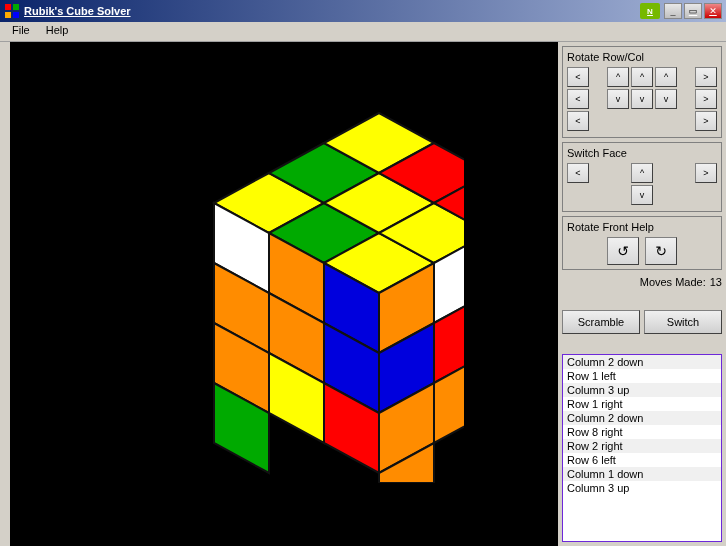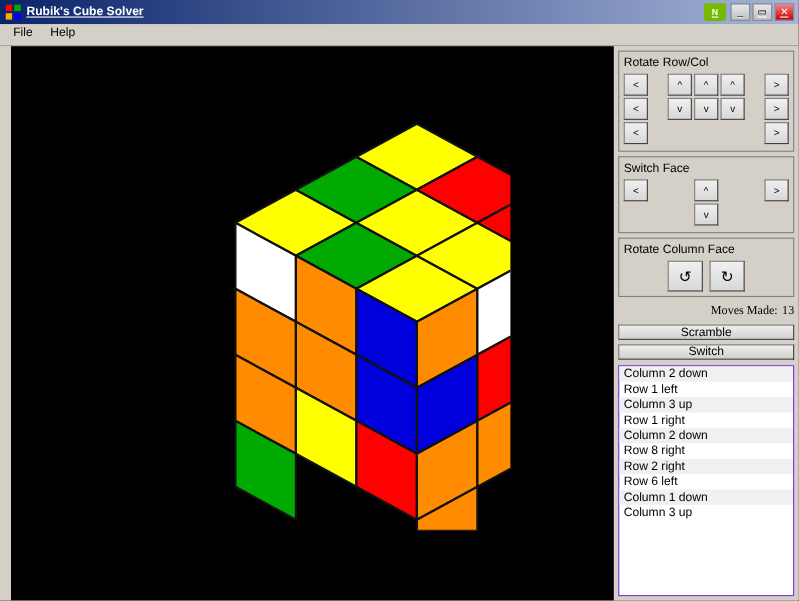--- a/index.html
+++ b/index.html
@@ -147,27 +147,25 @@
       color: #000;
     }
     .move-list-item:nth-child(odd) { background: #f0f0f0; }
     .moves-made-row {
       display: flex;
       align-items: center;
       justify-content: flex-end;
       font-size: 11px;
       margin: 2px 0;
       gap: 4px;
-      font-family: Liberation Serif, serif;
     }
     .action-row {
       display: flex;
       gap: 4px;
-      margin: 1px 0;
-      flex-direction: column;
+      margin: 16px 0;
     }
     .action-btn {
       flex: 1;
       height: 24px;
       font-size: 11px;
       cursor: pointer;
       background: linear-gradient(to bottom, #f0f0f0, #d0d0d0);
       border: 1px solid #808080;
       border-right-color: #404040;
       border-bottom-color: #404040;
@@ -322,21 +320,21 @@
         <button class="ctrl-btn">&gt;</button>
       </div>
       <div class="rotate-row">
         <div></div>
         <button class="ctrl-btn">v</button>
         <div></div>
       </div>
     </div>
 
     <div class="panel-section">
-      <div class="panel-section-title">Rotate Column Face</div>
+      <div class="panel-section-title">Rotate Front Help</div>
       <div style="display:flex;gap:6px;justify-content:center;">
         <button class="ctrl-btn" style="width:32px;height:28px;font-size:14px;">↺</button>
         <button class="ctrl-btn" style="width:32px;height:28px;font-size:14px;">↻</button>
       </div>
     </div>
 
     <div class="moves-made-row">
       <span>Moves Made:</span>
       <span>13</span>
     </div>

